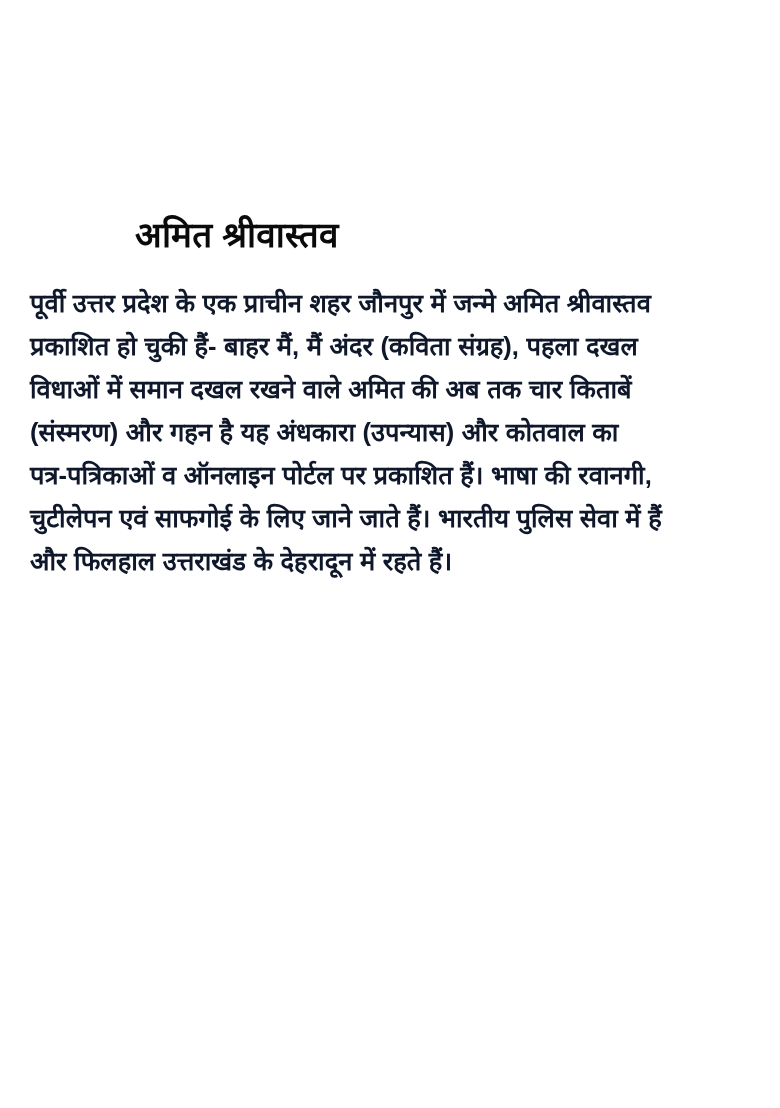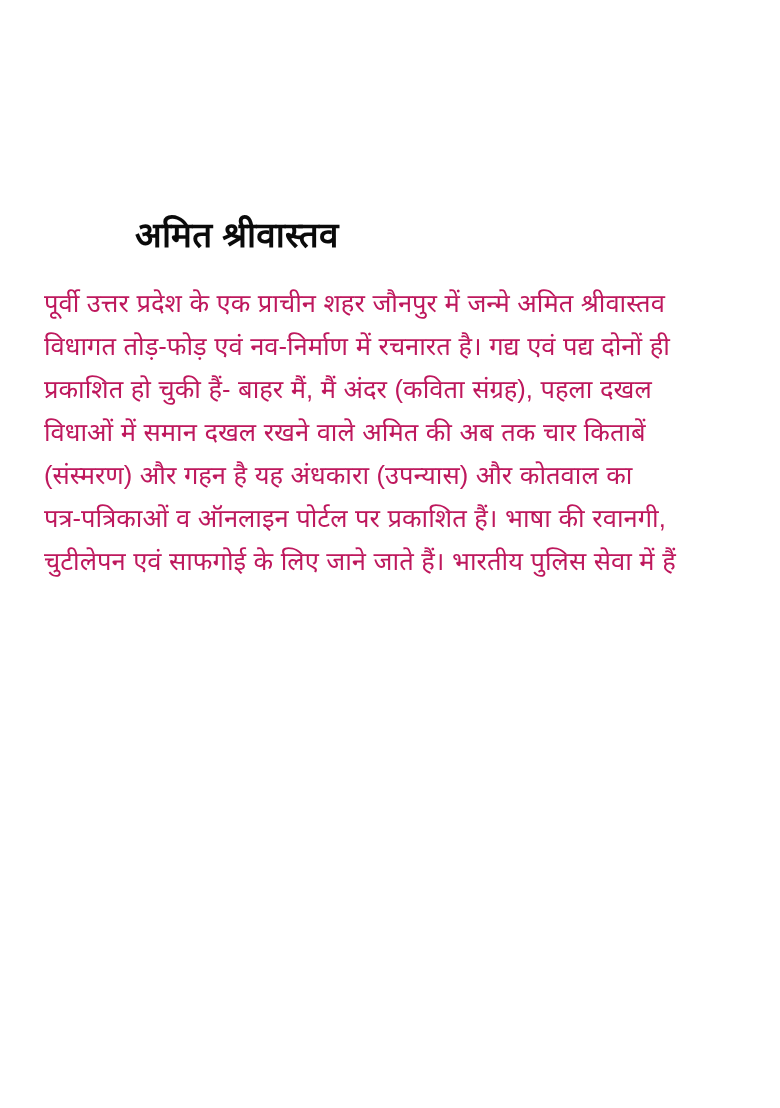--- a/index.html
+++ b/index.html
@@ -36,44 +36,45 @@
     font-size: 35px;
     line-height: 1.2;
     color: #0a0a0a;
     margin: 0 0 26px 107px;
     letter-spacing: 0.2px;
   }
   .bio {
     font-family: "Liberation Sans", "DejaVu Sans", sans-serif;
     font-size: 25.5px;
     line-height: 43px;
-    color: #be185d;
-    margin: 16px;
+    color: #0f172a;
+    margin: 2px;
     text-align: justify;
     text-justify: inter-word;
     word-spacing: 0.5px;
     padding-right: 4px;
+    font-weight: bold;
   }
   .bio-line {
     display: block;
     white-space: nowrap;
   }
   .bio-line.last {
     white-space: normal;
   }
 </style>
 </head>
 <body>
 
 <div class="page">
   <div class="content">
     <h1 class="author-title">अमित श्रीवास्तव</h1>
     <div class="bio">
       <span class="bio-line">पूर्वी उत्तर प्रदेश के एक प्राचीन शहर जौनपुर में जन्मे अमित श्रीवास्तव</span>
-      <span class="bio-line">विधागत तोड़-फोड़ एवं नव-निर्माण में रचनारत है। गद्य एवं पद्य दोनों ही</span>
       <span class="bio-line">प्रकाशित हो चुकी हैं- बाहर मैं, मैं अंदर (कविता संग्रह), पहला दखल</span>
       <span class="bio-line">विधाओं में समान दखल रखने वाले अमित की अब तक चार किताबें</span>
       <span class="bio-line">(संस्मरण) और गहन है यह अंधकारा (उपन्यास) और कोतवाल का</span>
       <span class="bio-line">पत्र-पत्रिकाओं व ऑनलाइन पोर्टल पर प्रकाशित हैं। भाषा की रवानगी,</span>
       <span class="bio-line">चुटीलेपन एवं साफगोई के लिए जाने जाते हैं। भारतीय पुलिस सेवा में हैं</span>
+      <span class="bio-line last">और फिलहाल उत्तराखंड के देहरादून में रहते हैं।</span>
     </div>
   </div>
 </div>
 
 </body></html>

